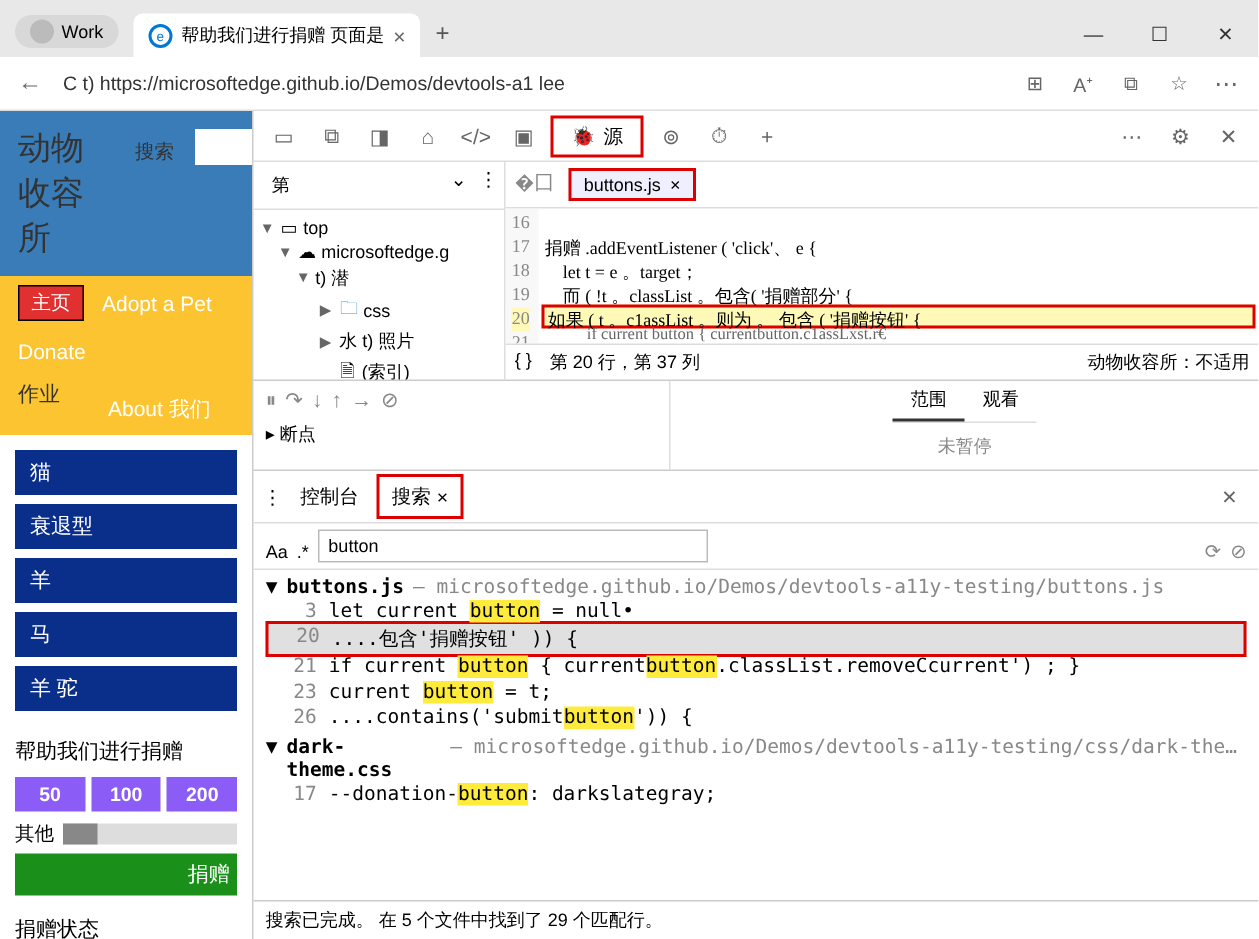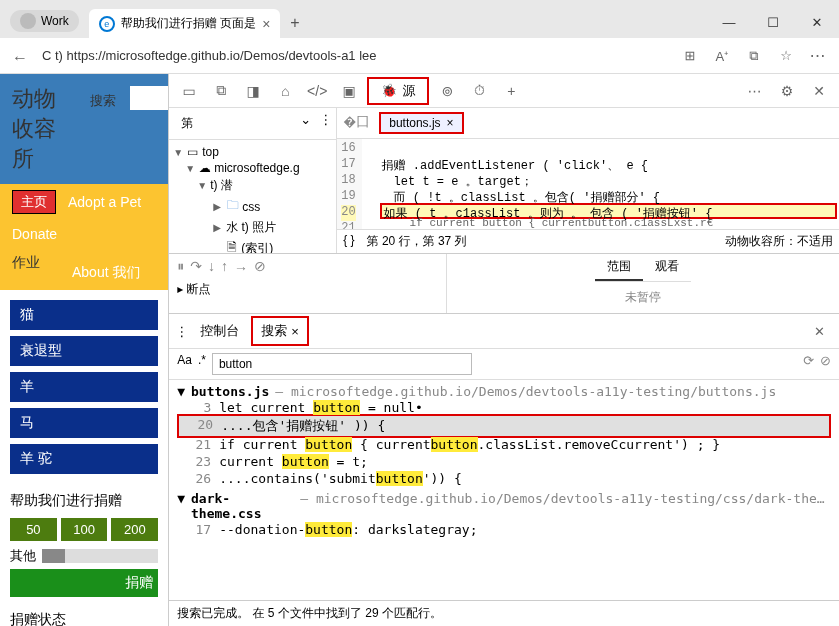--- a/index.html
+++ b/index.html
@@ -26,21 +26,21 @@
 .search-label { position: absolute; left: 90px; top: 18px; color: #333; font-size: 13px; }
 .search-box { position: absolute; left: 130px; top: 12px; width: 120px; height: 24px; background: #fff; border: none; }
 .page-nav { background: #fcc430; padding: 6px 12px; display: flex; flex-wrap: wrap; gap: 12px; align-items: center; }
 .nav-btn { background: #e03030; color: #fff; padding: 2px 8px; font-size: 13px; border: 1px solid #000; }
 .nav-link { color: #fff; font-size: 14px; }
 .nav-link2 { color: #333; font-size: 14px; }
 .page-body { padding: 10px; }
 .list-row { background: #0a2f8a; color: #fff; padding: 6px 10px; margin-bottom: 6px; font-size: 14px; }
 .donate-title { margin: 18px 0 8px 0; font-size: 14px; }
 .donate-btns { display: flex; gap: 4px; }
-.donate-btns div { flex: 1; background: #4d7c0f; color: #fff; text-align: center; padding: 4px; font-size: 13px; }
+.donate-btns div { flex: 1; background: #8b5cf6; color: #fff; text-align: center; padding: 4px; font-size: 13px; font-weight: bold; }
 .other-row { margin-top: 6px; font-size: 13px; display: flex; align-items: center; gap: 6px; }
 .other-row .track { flex: 1; height: 14px; background: #ddd; }
 .other-row .fill { width: 20%; height: 100%; background: #888; }
 .big-donate { background: #1a8f1a; color: #fff; text-align: right; padding: 5px; margin-top: 4px; font-size: 14px; }
 .status-title { margin-top: 14px; font-size: 14px; border-bottom: 1px solid #ccc; padding-bottom: 4px; }
 
 .devtools { flex: 1; border-left: 1px solid #ccc; display: flex; flex-direction: column; background: #fff; }
 .dt-toolbar { height: 34px; display: flex; align-items: center; padding: 0 6px; gap: 4px; border-bottom: 1px solid #ddd; }
 .dt-tool-icon { width: 28px; height: 24px; display: flex; align-items: center; justify-content: center; color: #666; font-size: 14px; }
 .dt-tab-src { border: 2px solid #d00; padding: 3px 12px; display: flex; align-items: center; gap: 5px; font-size: 13px; }
@@ -51,43 +51,43 @@
 .dt-nav-tabs { display: flex; border-bottom: 1px solid #ddd; padding: 4px; }
 .dt-nav-tab { padding: 3px 8px; font-size: 12px; }
 .dt-tree { flex: 1; padding: 4px 4px; font-size: 12px; overflow: hidden; }
 .tree-item { padding: 1px 0; display: flex; align-items: center; gap: 3px; white-space: nowrap; }
 .chev { color: #666; width: 10px; font-size: 10px; }
 .ticon { width: 13px; display: inline-block; text-align: center; }
 
 .dt-code { flex: 1; display: flex; flex-direction: column; }
 .code-tabs { display: flex; padding: 4px 6px; gap: 4px; border-bottom: 1px solid #ddd; }
 .code-tab { border: 2px solid #d00; background: #eef0ff; padding: 2px 8px; font-size: 12px; display: flex; align-items: center; gap: 6px; }
-.code-body { flex: 1; display: flex; font-family: Liberation Mono, monospace; font-size: 12px; overflow: hidden; }
+.code-body { flex: 1; display: flex; font-family: Liberation Serif, serif; font-size: 12px; overflow: hidden; }
 .gutter { background: #f8f8f8; color: #888; text-align: right; padding: 2px 6px 2px 4px; }
 .gutter div { height: 16px; }
-.code-lines { flex: 1; padding: 2px 4px; margin-left: 16px; }
+.code-lines { flex: 1; padding: 2px 4px; }
 .code-lines div { height: 16px; white-space: nowrap; }
 .hl-line { background: #fff9b8; border: 2px solid #d00; margin: -2px; padding: 0 2px; }
 .code-status { display: flex; border-top: 1px solid #ddd; font-size: 12px; padding: 3px 6px; gap: 12px; }
 
 .dt-dbg { height: 60px; border-bottom: 1px solid #ccc; display: flex; }
 .dbg-left { width: 278px; border-right: 1px solid #ddd; padding: 4px 8px; font-size: 12px; }
 .dbg-ctrl { display: flex; gap: 6px; font-size: 14px; color: #888; margin-bottom: 6px; }
 .dbg-right { flex: 1; display: flex; flex-direction: column; align-items: center; }
 .dbg-tabs { display: flex; border-bottom: 1px solid #ddd; }
 .dbg-tab { padding: 4px 12px; font-size: 12px; }
 .dbg-tab.active { border-bottom: 2px solid #333; }
 .dbg-body { flex: 1; display: flex; align-items: center; justify-content: center; color: #888; font-size: 12px; }
 
 .drawer-tabs { display: flex; border-bottom: 1px solid #ddd; padding: 2px 6px; align-items: center; gap: 4px; }
 .drawer-tab { padding: 4px 8px; font-size: 13px; }
 .drawer-tab.hl { border: 2px solid #d00; display: flex; align-items: center; gap: 4px; }
 .drawer-close { margin-left: auto; padding: 0 8px; color: #666; }
 
-.search-bar { display: flex; align-items: flex-start; padding: 4px 8px; gap: 6px; border-bottom: 1px solid #ddd; }
+.search-bar { display: flex; align-items: flex-end; padding: 4px 8px; gap: 6px; border-bottom: 1px solid #ddd; }
 .search-input { flex: 1; max-width: 260px; height: 22px; padding: 2px 6px; border: 1px solid #bbb; font-size: 12px; }
 .search-icons { margin-left: auto; display: flex; gap: 6px; color: #888; }
 
 .results { flex: 1; overflow: auto; padding: 4px 8px; font-size: 13px; font-family: Consolas, monospace; }
 .res-file { margin-bottom: 4px; }
 .res-file-h { display: flex; gap: 6px; }
 .res-file-h .fname { font-weight: bold; }
 .res-file-h .fpath { color: #888; white-space: nowrap; overflow: hidden; text-overflow: ellipsis; }
 .res-line { display: flex; gap: 8px; padding: 1px 0 1px 14px; }
 .res-ln { color: #888; width: 20px; text-align: right; }

